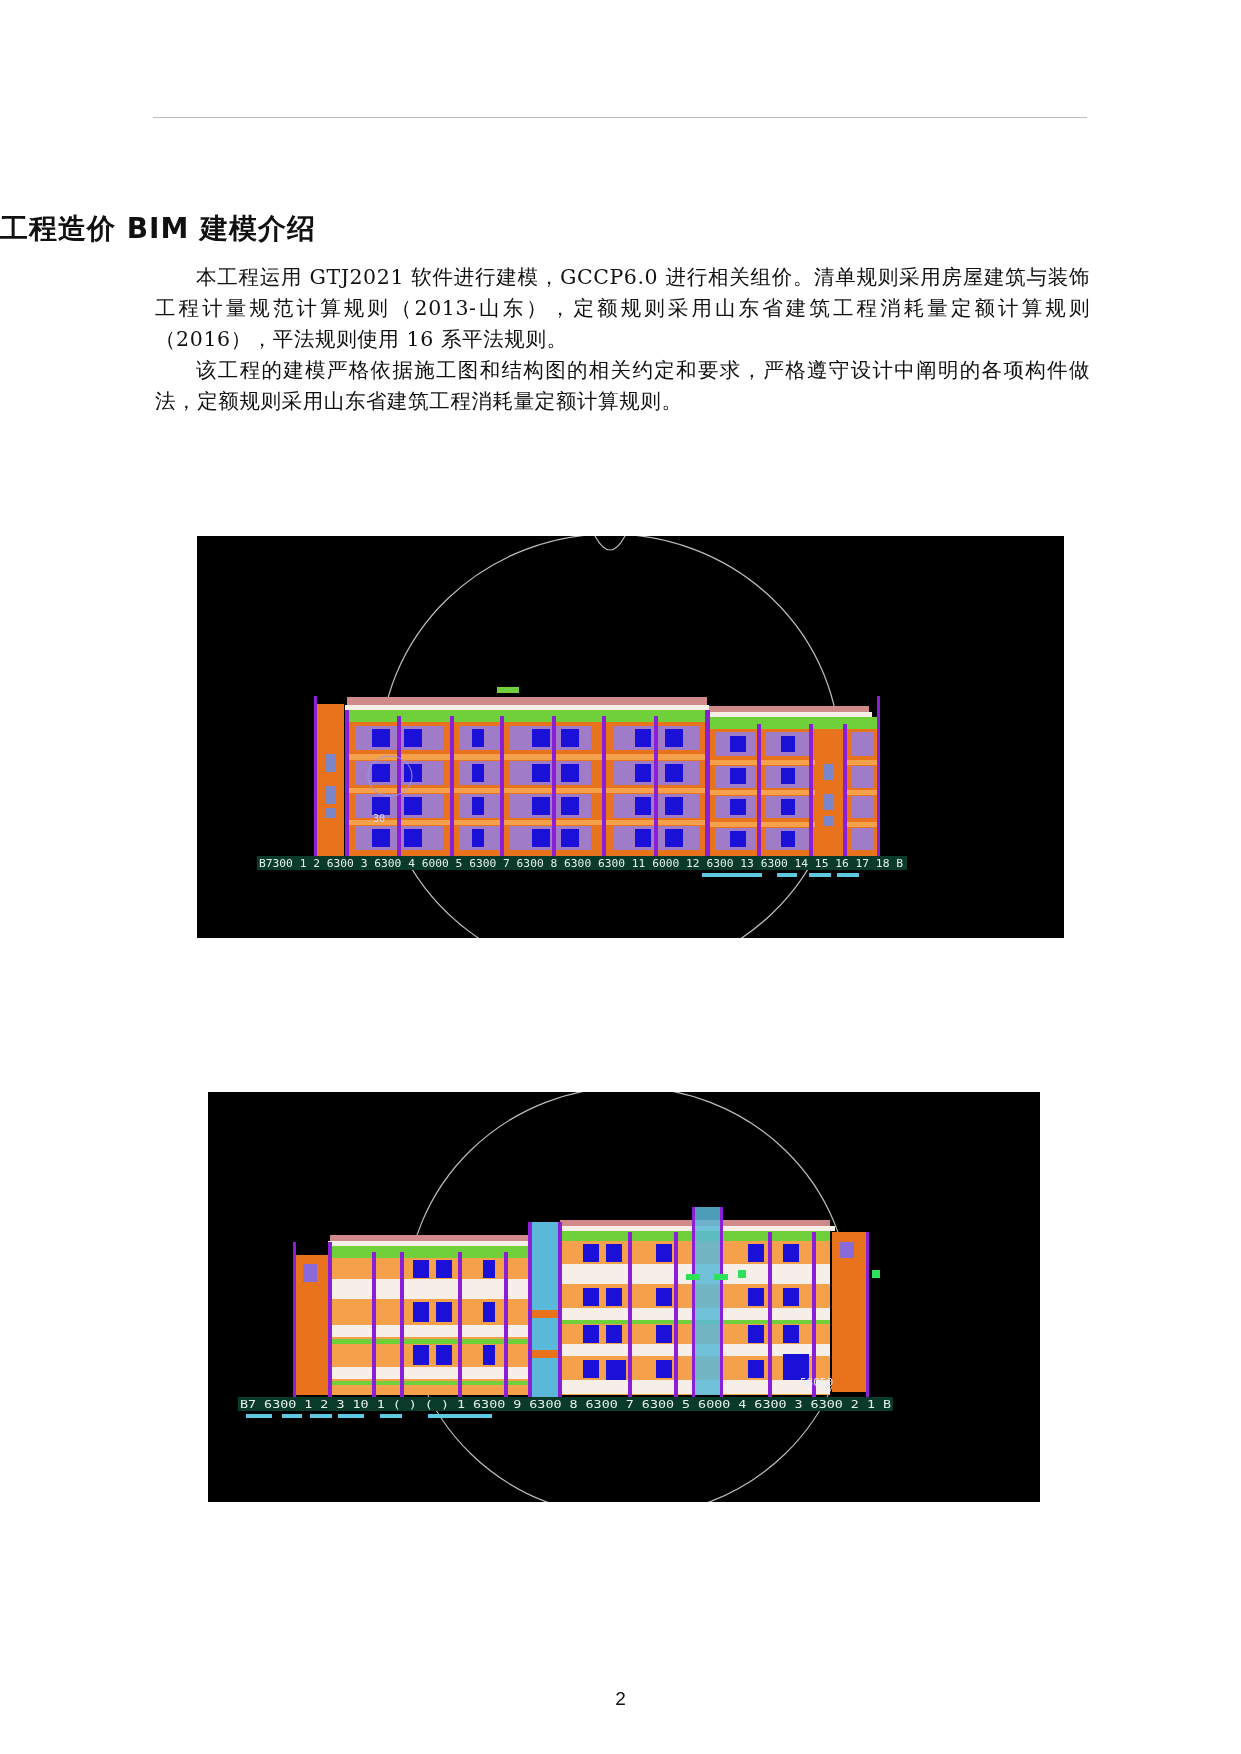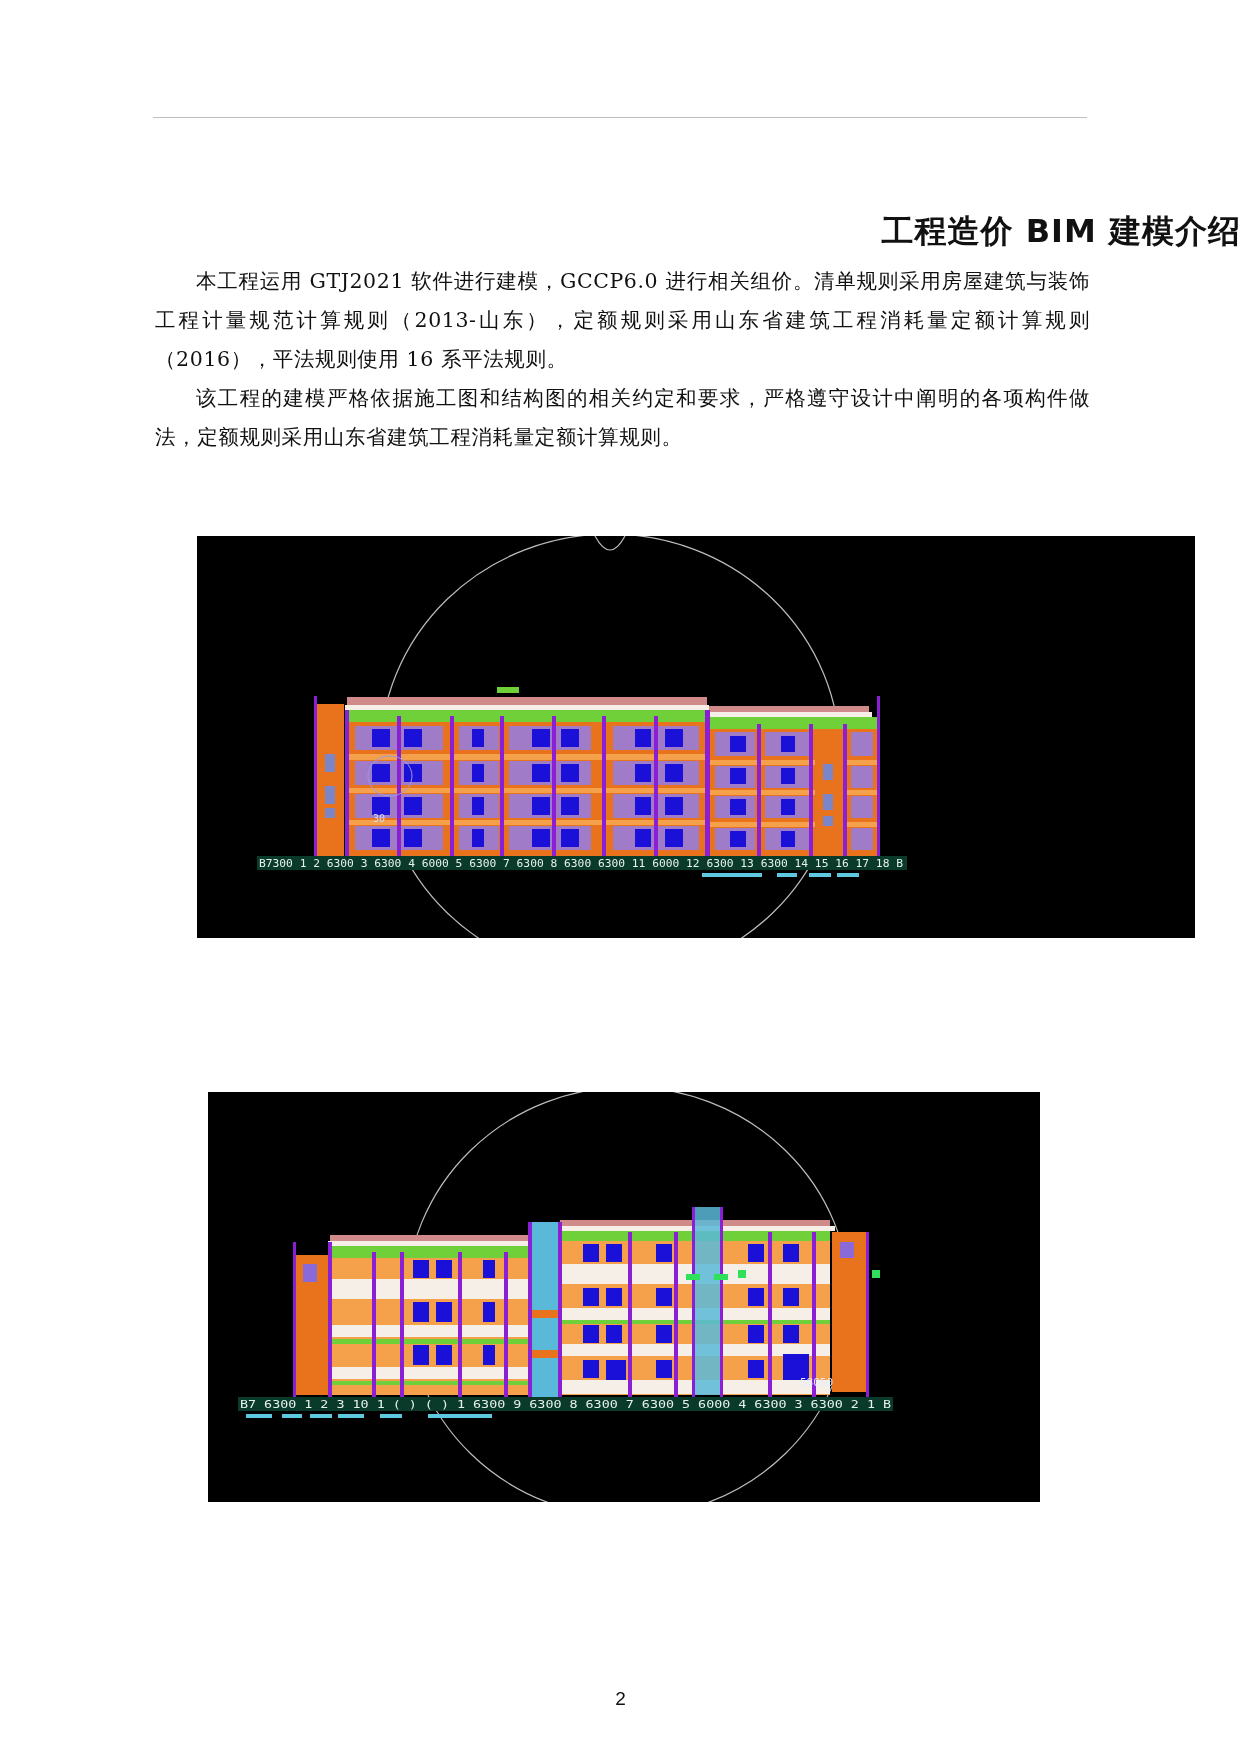--- a/index.html
+++ b/index.html
@@ -1,25 +1,25 @@
 <!DOCTYPE html>
 <html><head>
 <meta charset="utf-8">
 <style>
   html, body { margin:0; padding:0; background:#ffffff; }
   body { width:1241px; height:1754px; position:relative; overflow:hidden;
          font-family:"DejaVu Serif","Liberation Serif",serif; color:#111; }
   .header-rule { position:absolute; left:153px; top:117px; width:934px; height:1px; background:#bdbdbd; }
-  .title { position:absolute; left:0; width:1241px; top:210px; text-align:right;
-           font-family:"DejaVu Sans","Liberation Sans",sans-serif; font-weight:bold; font-size:32px; letter-spacing:1px; }
-  .body-text { position:absolute; left:155px; top:262px; width:935px; font-size:20.5px; line-height:39px;
+  .title { position:absolute; left:0; width:1241px; top:210px; text-align:left;
+           font-family:"DejaVu Sans","Liberation Sans",sans-serif; font-weight:bold; font-size:28px; letter-spacing:1px; }
+  .body-text { position:absolute; left:155px; top:262px; width:935px; font-size:20.5px; line-height:31px;
                letter-spacing:0.6px; text-align:justify; }
   .body-text p { margin:0; text-indent:2em; }
   .figure { position:absolute; background:#000; overflow:hidden; }
-  .fig1 { left:197px; top:536px; width:998px; height:402px; }
+  .fig1 { left:197px; top:536px; width:867px; height:402px; }
   .fig2 { left:208px; top:1092px; width:832px; height:410px; }
   .figure svg { display:block; }
   .page-num { position:absolute; left:0; width:1241px; top:1688px; text-align:center;
               font-family:"Liberation Sans","DejaVu Sans",sans-serif; font-size:19px; }
 </style>
 </head>
 <body>
 
 <div class="header-rule"></div>
 

